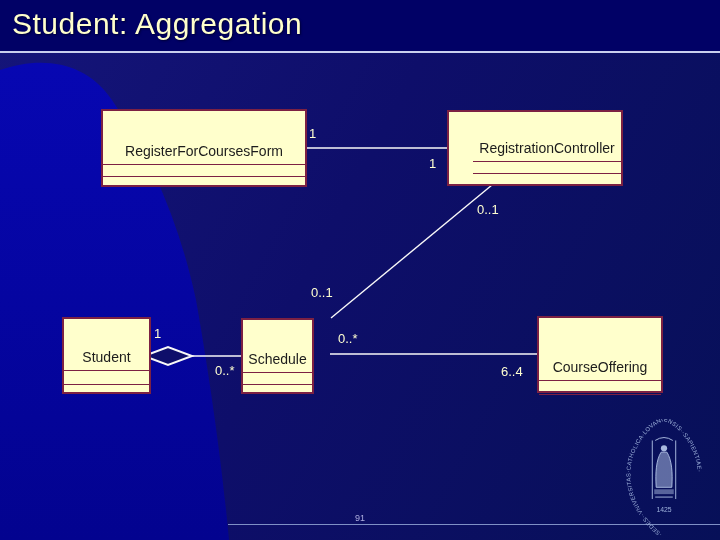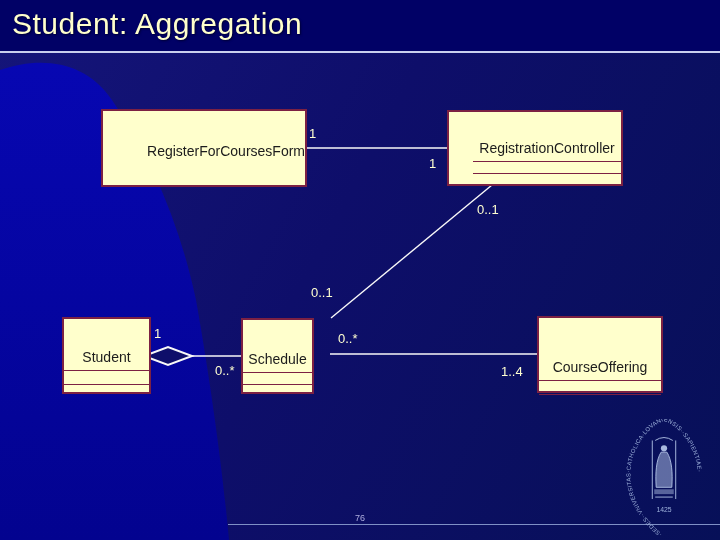--- a/index.html
+++ b/index.html
@@ -16,21 +16,21 @@
               background:#c9cfee;}
   
   #bg-svg{position:absolute;left:0;top:0;width:720px;height:540px;}
   
   .uml-class{position:absolute;box-sizing:border-box;background:#ffffcc;
              border:2px solid #7c2143;display:flex;flex-direction:column;}
   .uml-name{flex:0 0 auto;display:flex;align-items:flex-end;justify-content:center;
             padding-bottom:5px;font-size:14px;color:#1c1c1c;white-space:nowrap;}
   .uml-attrs{flex:0 0 auto;border-top:1px solid #7c2143;}
   .uml-ops{flex:1 1 auto;border-top:1px solid #7c2143;}
-  .c-form   {left:101px;top:109px;width:206px;height:78px;align-items:flex-end;}
+  .c-form   {left:101px;top:109px;width:206px;height:78px;}
   .c-form    .uml-name{height:48px;} .c-form .uml-attrs{height:11px;}
   .c-ctrl   {left:447px;top:110px;width:176px;height:76px;padding-left:24px;}
   .c-ctrl    .uml-name{height:44px;} .c-ctrl .uml-attrs{height:11px;}
   .c-student{left:62px;top:317px;width:89px;height:77px;}
   .c-student .uml-name{height:46px;} .c-student .uml-attrs{height:13px;}
   .c-sched  {left:241px;top:318px;width:73px;height:76px;}
   .c-sched   .uml-name{height:47px;} .c-sched .uml-attrs{height:11px;}
   .c-course {left:537px;top:316px;width:126px;height:77px;}
   .c-course  .uml-name{height:49px;margin-top:8px;} .c-course .uml-attrs{height:13px;}
   
@@ -106,24 +106,24 @@
     <div class="uml-ops"></div>
   </div>
 
   <div class="mult m-form1">1</div>
   <div class="mult m-ctrl1">1</div>
   <div class="mult m-up01">0..1</div>
   <div class="mult m-lo01">0..1</div>
   <div class="mult m-stu1">1</div>
   <div class="mult m-sch0s">0..*</div>
   <div class="mult m-sch0s2">0..*</div>
-  <div class="mult m-off04">1..4</div>
+  <div class="mult m-off04">6..4</div>
 
   <div id="footer-rule"></div>
-  <div id="page-number">76</div>
+  <div id="page-number">91</div>
 
   <svg id="seal" viewBox="0 0 106 124" aria-hidden="true">
     <defs>
       <path id="sealRing" d="M 53,119 C 24,97 10,62 24,32 C 32,15 43,5 53,2 C 63,5 74,15 82,32 C 96,62 82,97 53,119"></path>
     </defs>
     <text font-size="6" letter-spacing="0.4" fill="#9fb2dc">
       <textPath href="#sealRing" startOffset="2">·SEDES··VNIVERSITAS·CATHOLICA·LOVANIENSIS··SAPIENTIAE·</textPath>
     </text>
     <g stroke="#a8b8de" fill="none" stroke-width="1">
       <line x1="41" y1="22" x2="41" y2="82"></line>

